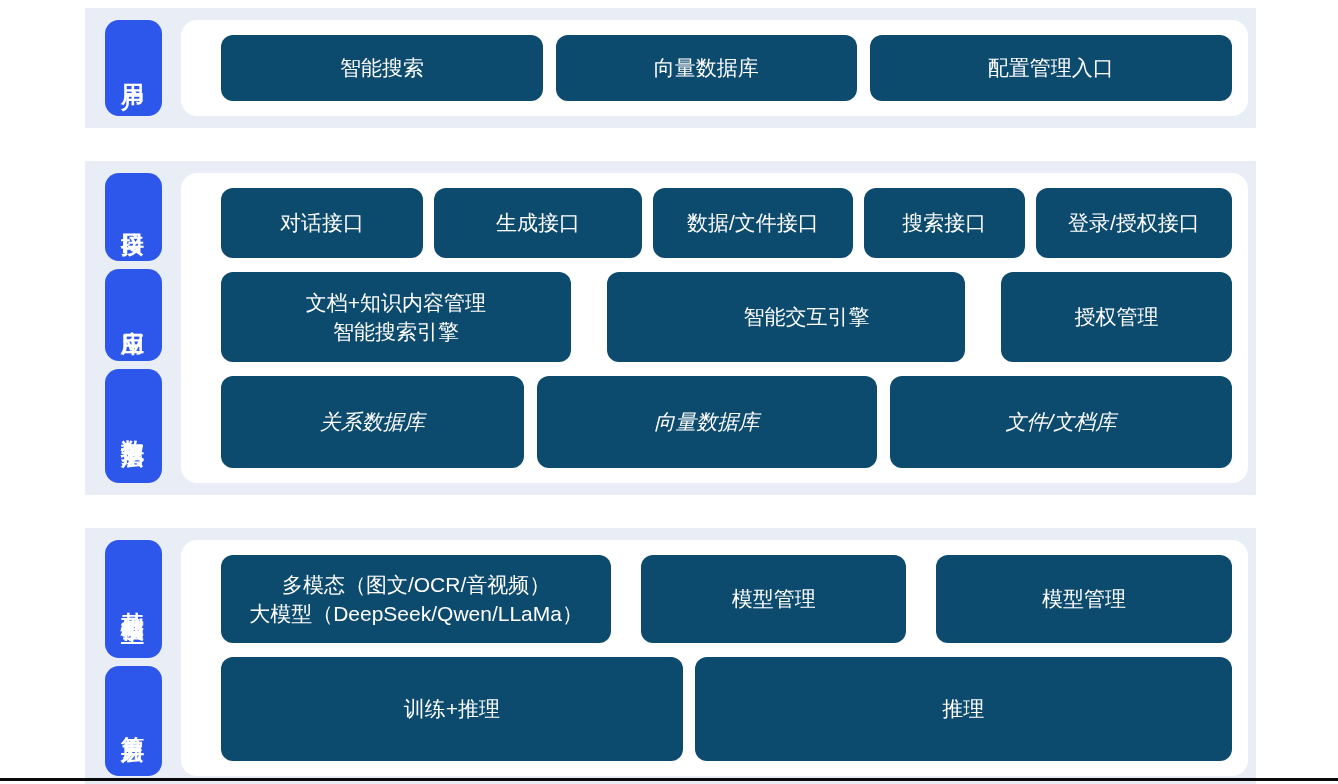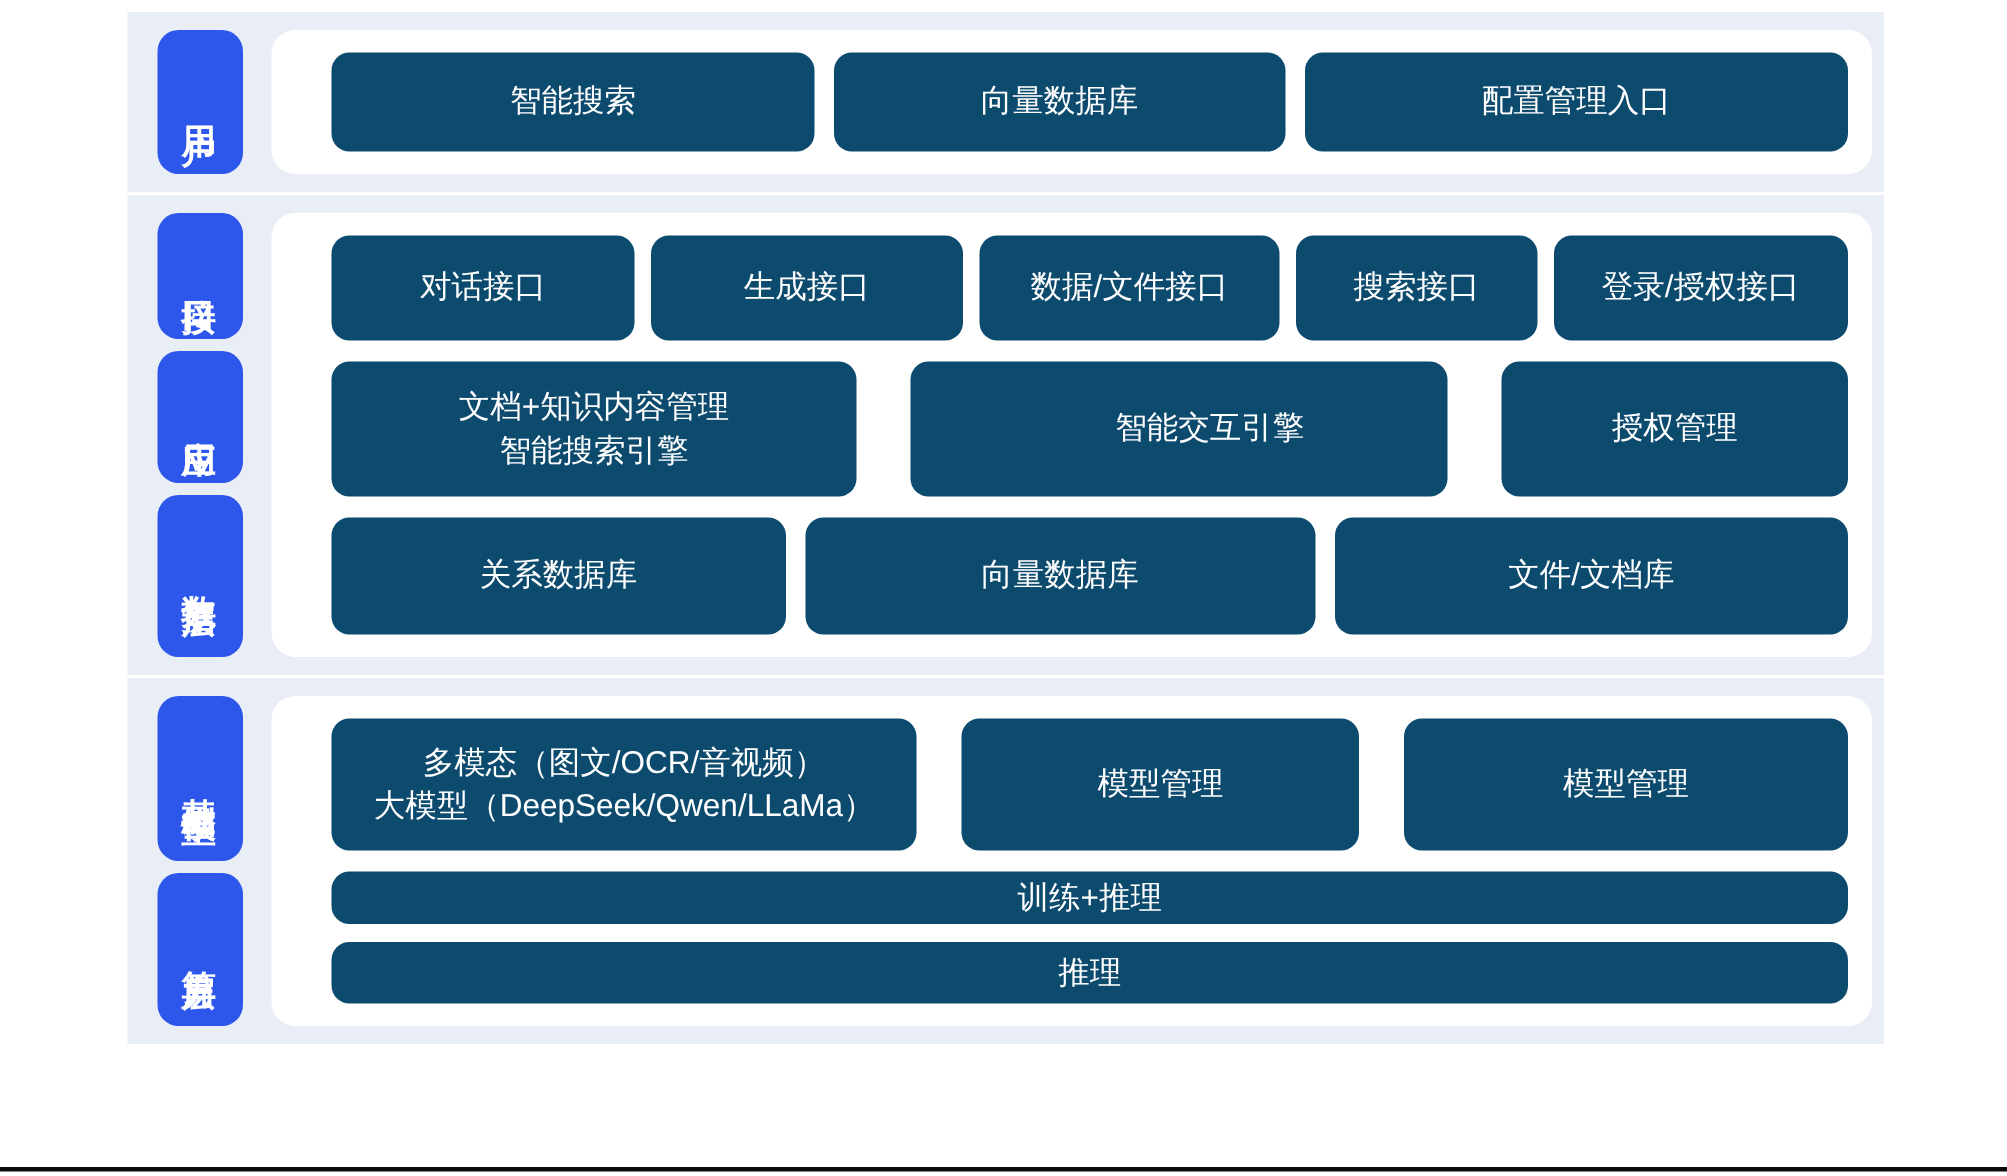--- a/index.html
+++ b/index.html
@@ -21,21 +21,21 @@
     top: 8px;
     width: 1171px;
   }
   .section {
     background: #e9eef6;
     display: flex;
     align-items: stretch;
     box-sizing: border-box;
     padding: 12px 8px 12px 20px;
   }
-  .section + .section { margin-top: 2px; }
+  .section + .section { margin-top: 33px; }
 
   .pill-col {
     display: flex;
     flex-direction: column;
     gap: 8px;
     width: 57px;
     margin-right: 19px;
     flex: 0 0 57px;
   }
   .pill {
@@ -125,21 +125,21 @@
           <div class="box" style="flex:196 1 0;">登录/授权接口</div>
         </div>
         <div class="row" style="height:90px;gap:36px;">
           <div class="box" style="flex:298 1 0;">
             <span>文档+知识内容管理</span>
             <span>智能搜索引擎</span>
           </div>
           <div class="box" style="flex:269 1 0;padding-left:47px;">智能交互引擎</div>
           <div class="box" style="flex:193 1 0;">授权管理</div>
         </div>
-        <div class="row" style="height:78px;">
+        <div class="row" style="height:92px;font-style:italic;">
           <div class="box" style="flex:301 1 0;">关系数据库</div>
           <div class="box" style="flex:340 1 0;">向量数据库</div>
           <div class="box" style="flex:342 1 0;">文件/文档库</div>
         </div>
       </div>
     </div>
 
     <div class="section">
       <div class="pill-col">
         <div class="pill" style="flex:128 1 0;">基础模型</div>
@@ -147,21 +147,21 @@
       </div>
       <div class="panel">
         <div class="row" style="height:88px; gap:30px;">
           <div class="box" style="flex:393 1 0;justify-content:center;">
             <span>多模态（图文/OCR/音视频）</span>
             <span>大模型（DeepSeek/Qwen/LLaMa）</span>
           </div>
           <div class="box" style="flex:263 1 0;">模型管理</div>
           <div class="box" style="flex:295 1 0;">模型管理</div>
         </div>
-        <div class="row" style="height:88px; gap:12px;flex-direction:column;">
+        <div class="row" style="height:104px; gap:12px;">
           <div class="box" style="flex:462 1 0;">训练+推理</div>
           <div class="box" style="flex:540 1 0;">推理</div>
         </div>
       </div>
     </div>
 
   </div>
 
   <div class="bottom-line"></div>
 </div>

